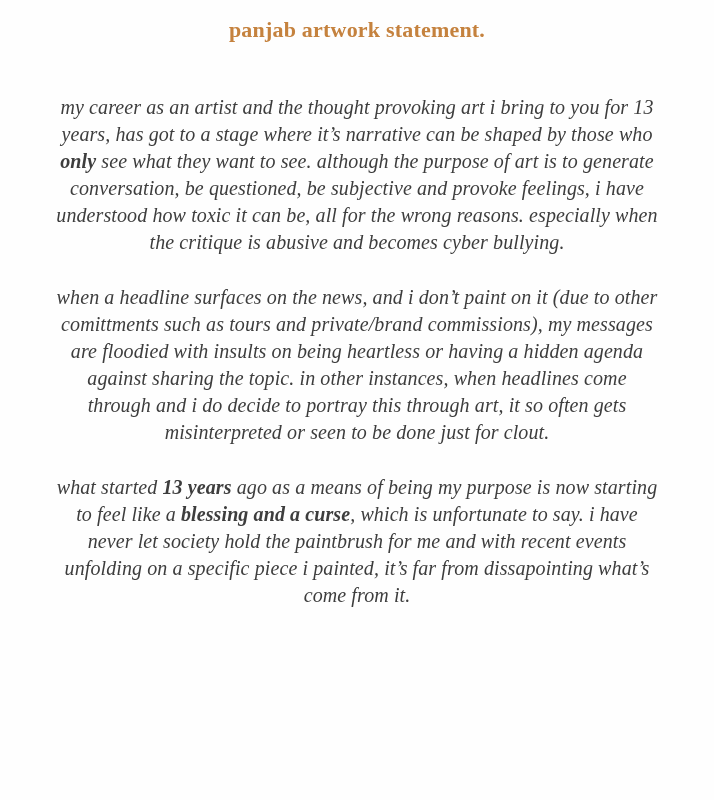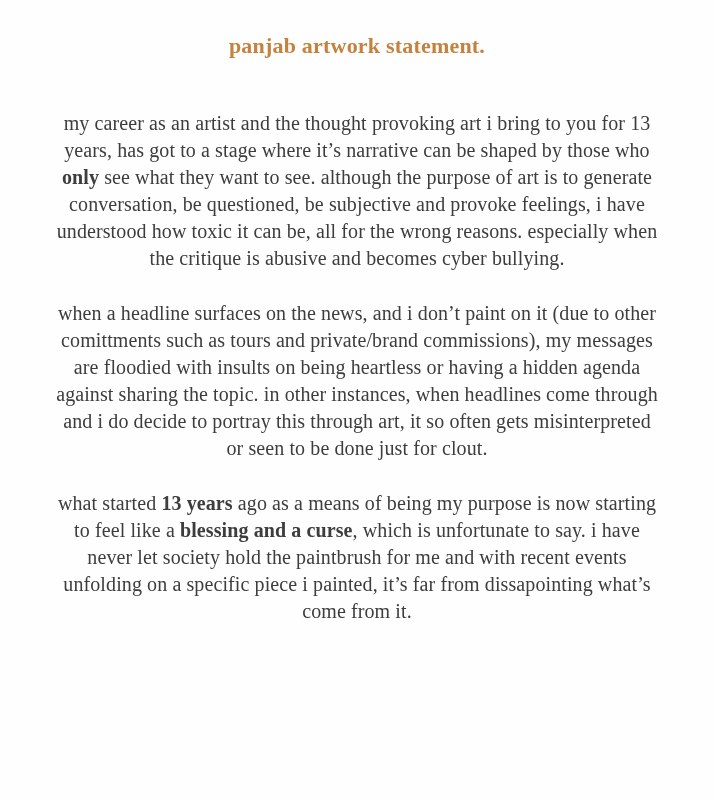--- a/index.html
+++ b/index.html
@@ -11,29 +11,30 @@
     position: relative;
     width: 714px;
     height: 800px;
     box-sizing: border-box;
     background: #fefefe;
     font-family: "Liberation Serif", serif;
     overflow: hidden;
   }
   .title {
     margin: 0;
-    padding-top: 33px;
+    padding-top: 17px;
     font-size: 22px;
     font-weight: bold;
     text-align: center;
     letter-spacing: 0.2px;
   }
   .body-text {
     width: 602px;
     margin: 51px auto 0 auto;
+    font-style: italic;
   }
   .para {
     margin: 0 0 28px 0;
     font-size: 20px;
     line-height: 27px;
     text-align: center;
     letter-spacing: 0.1px;
   }
   .para .bold {
     font-weight: bold;

